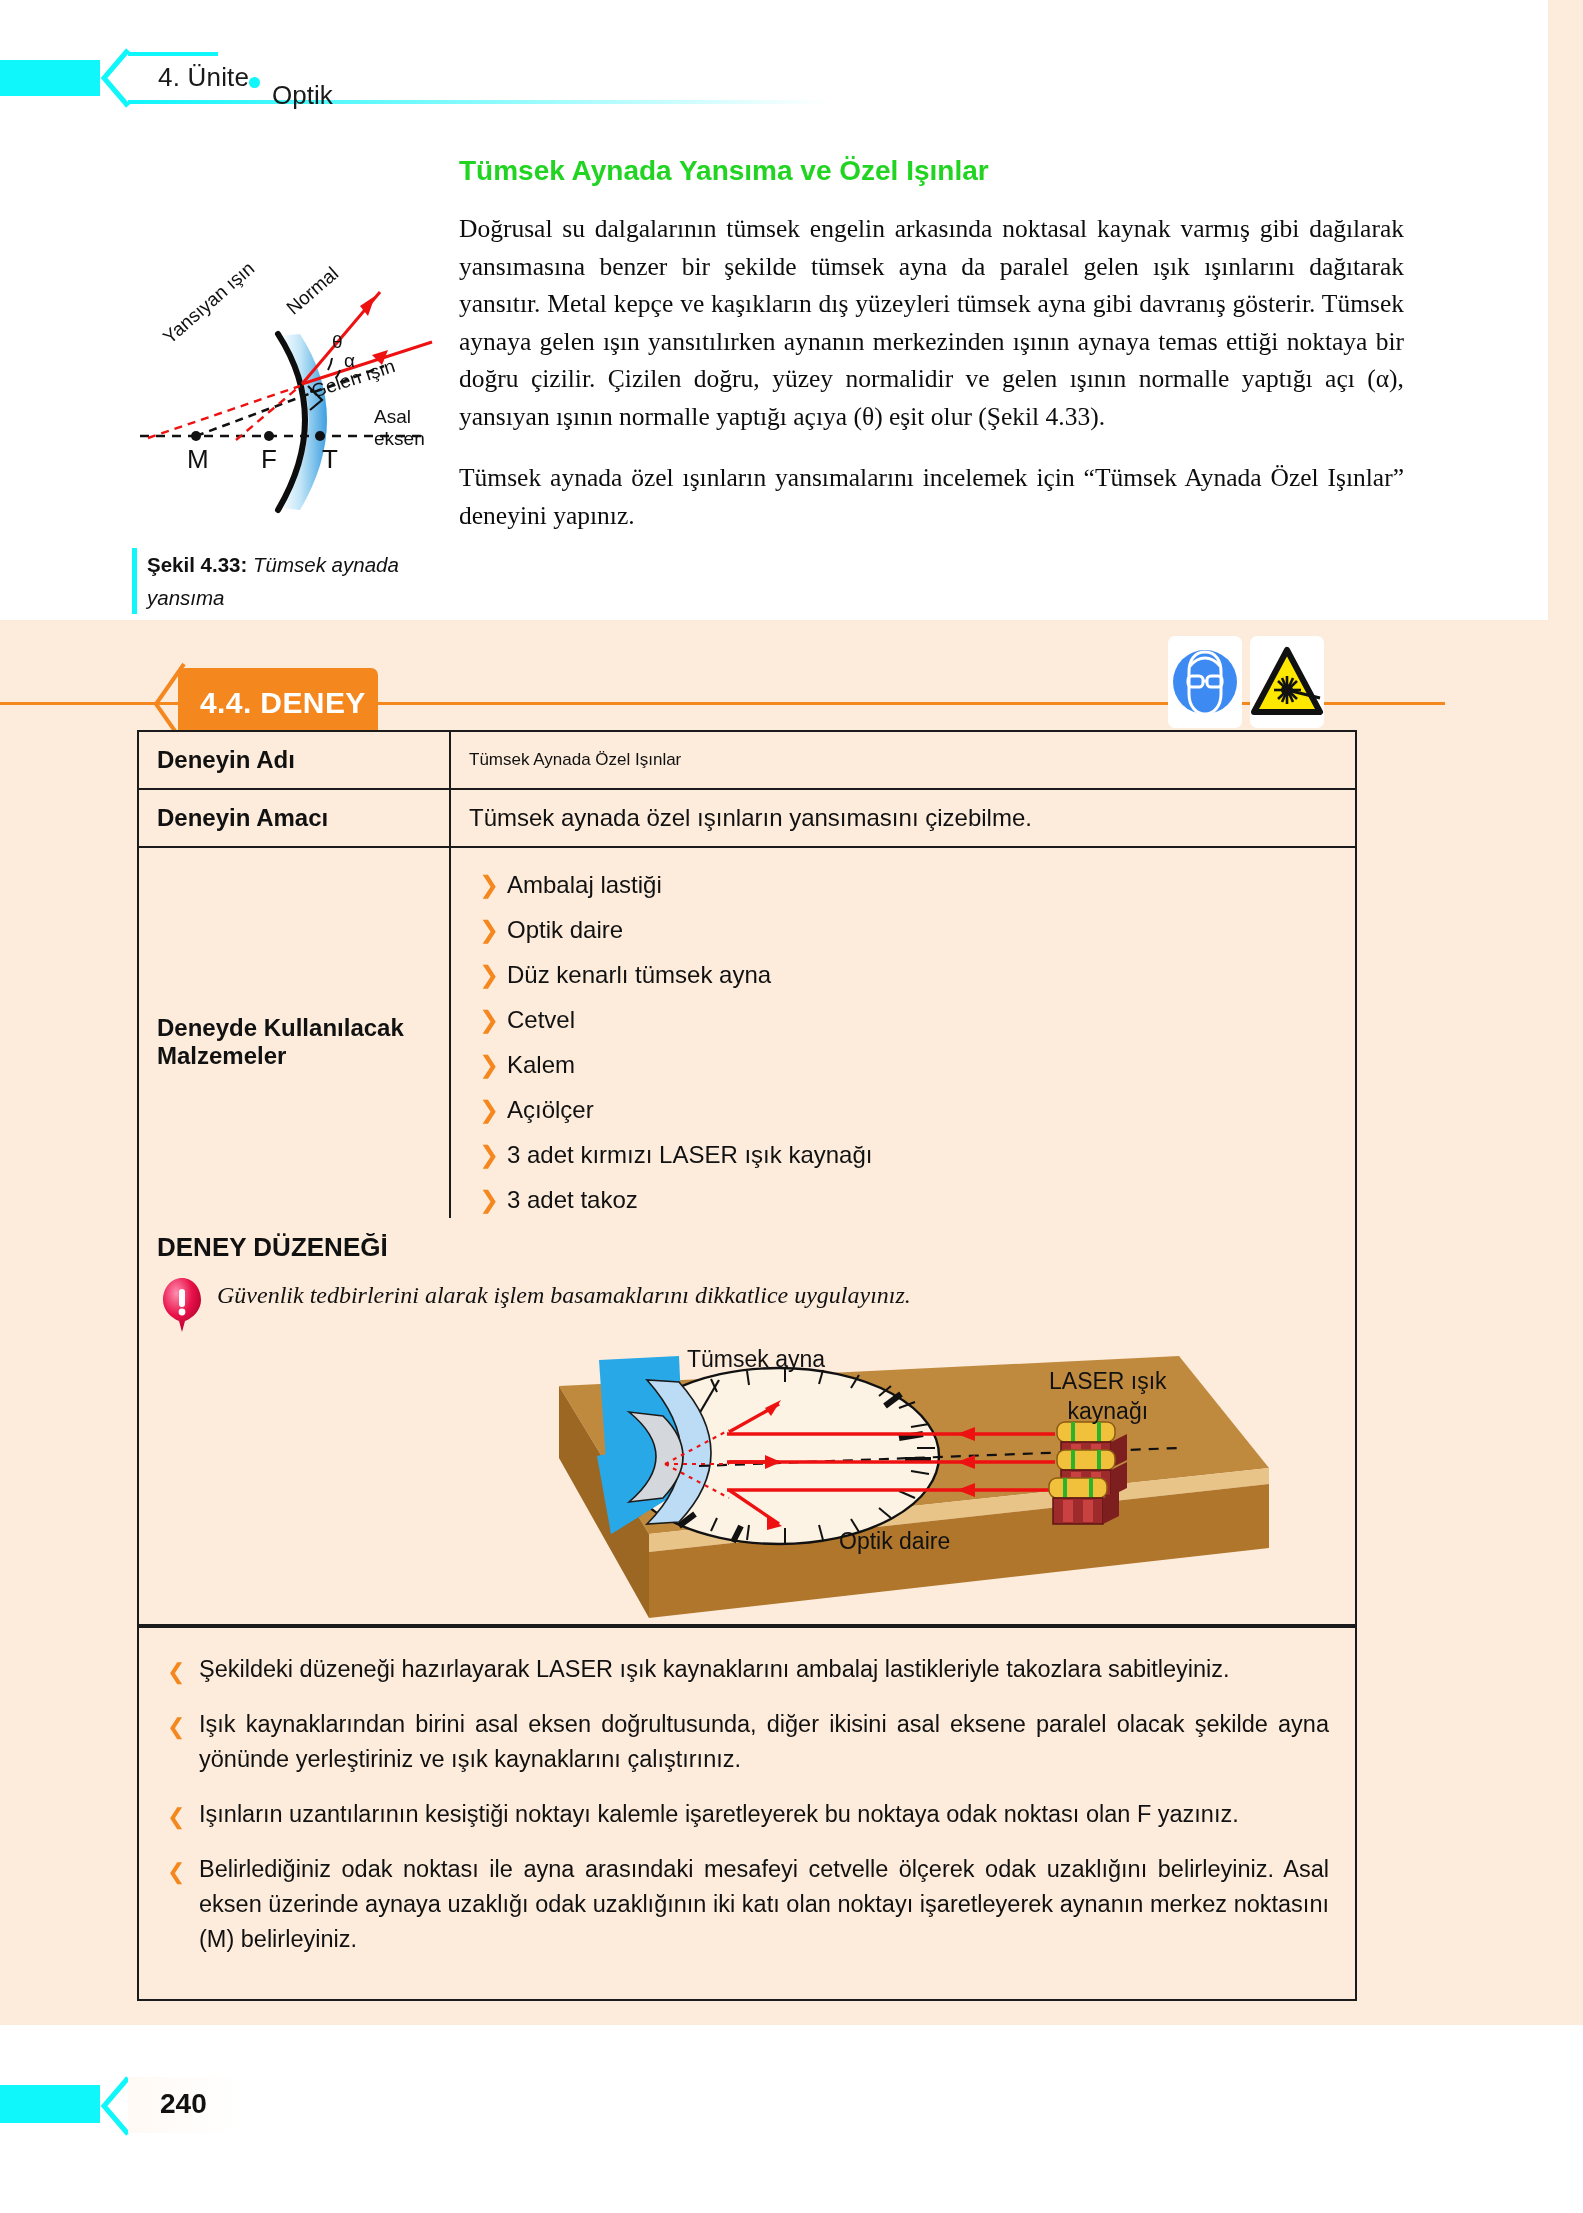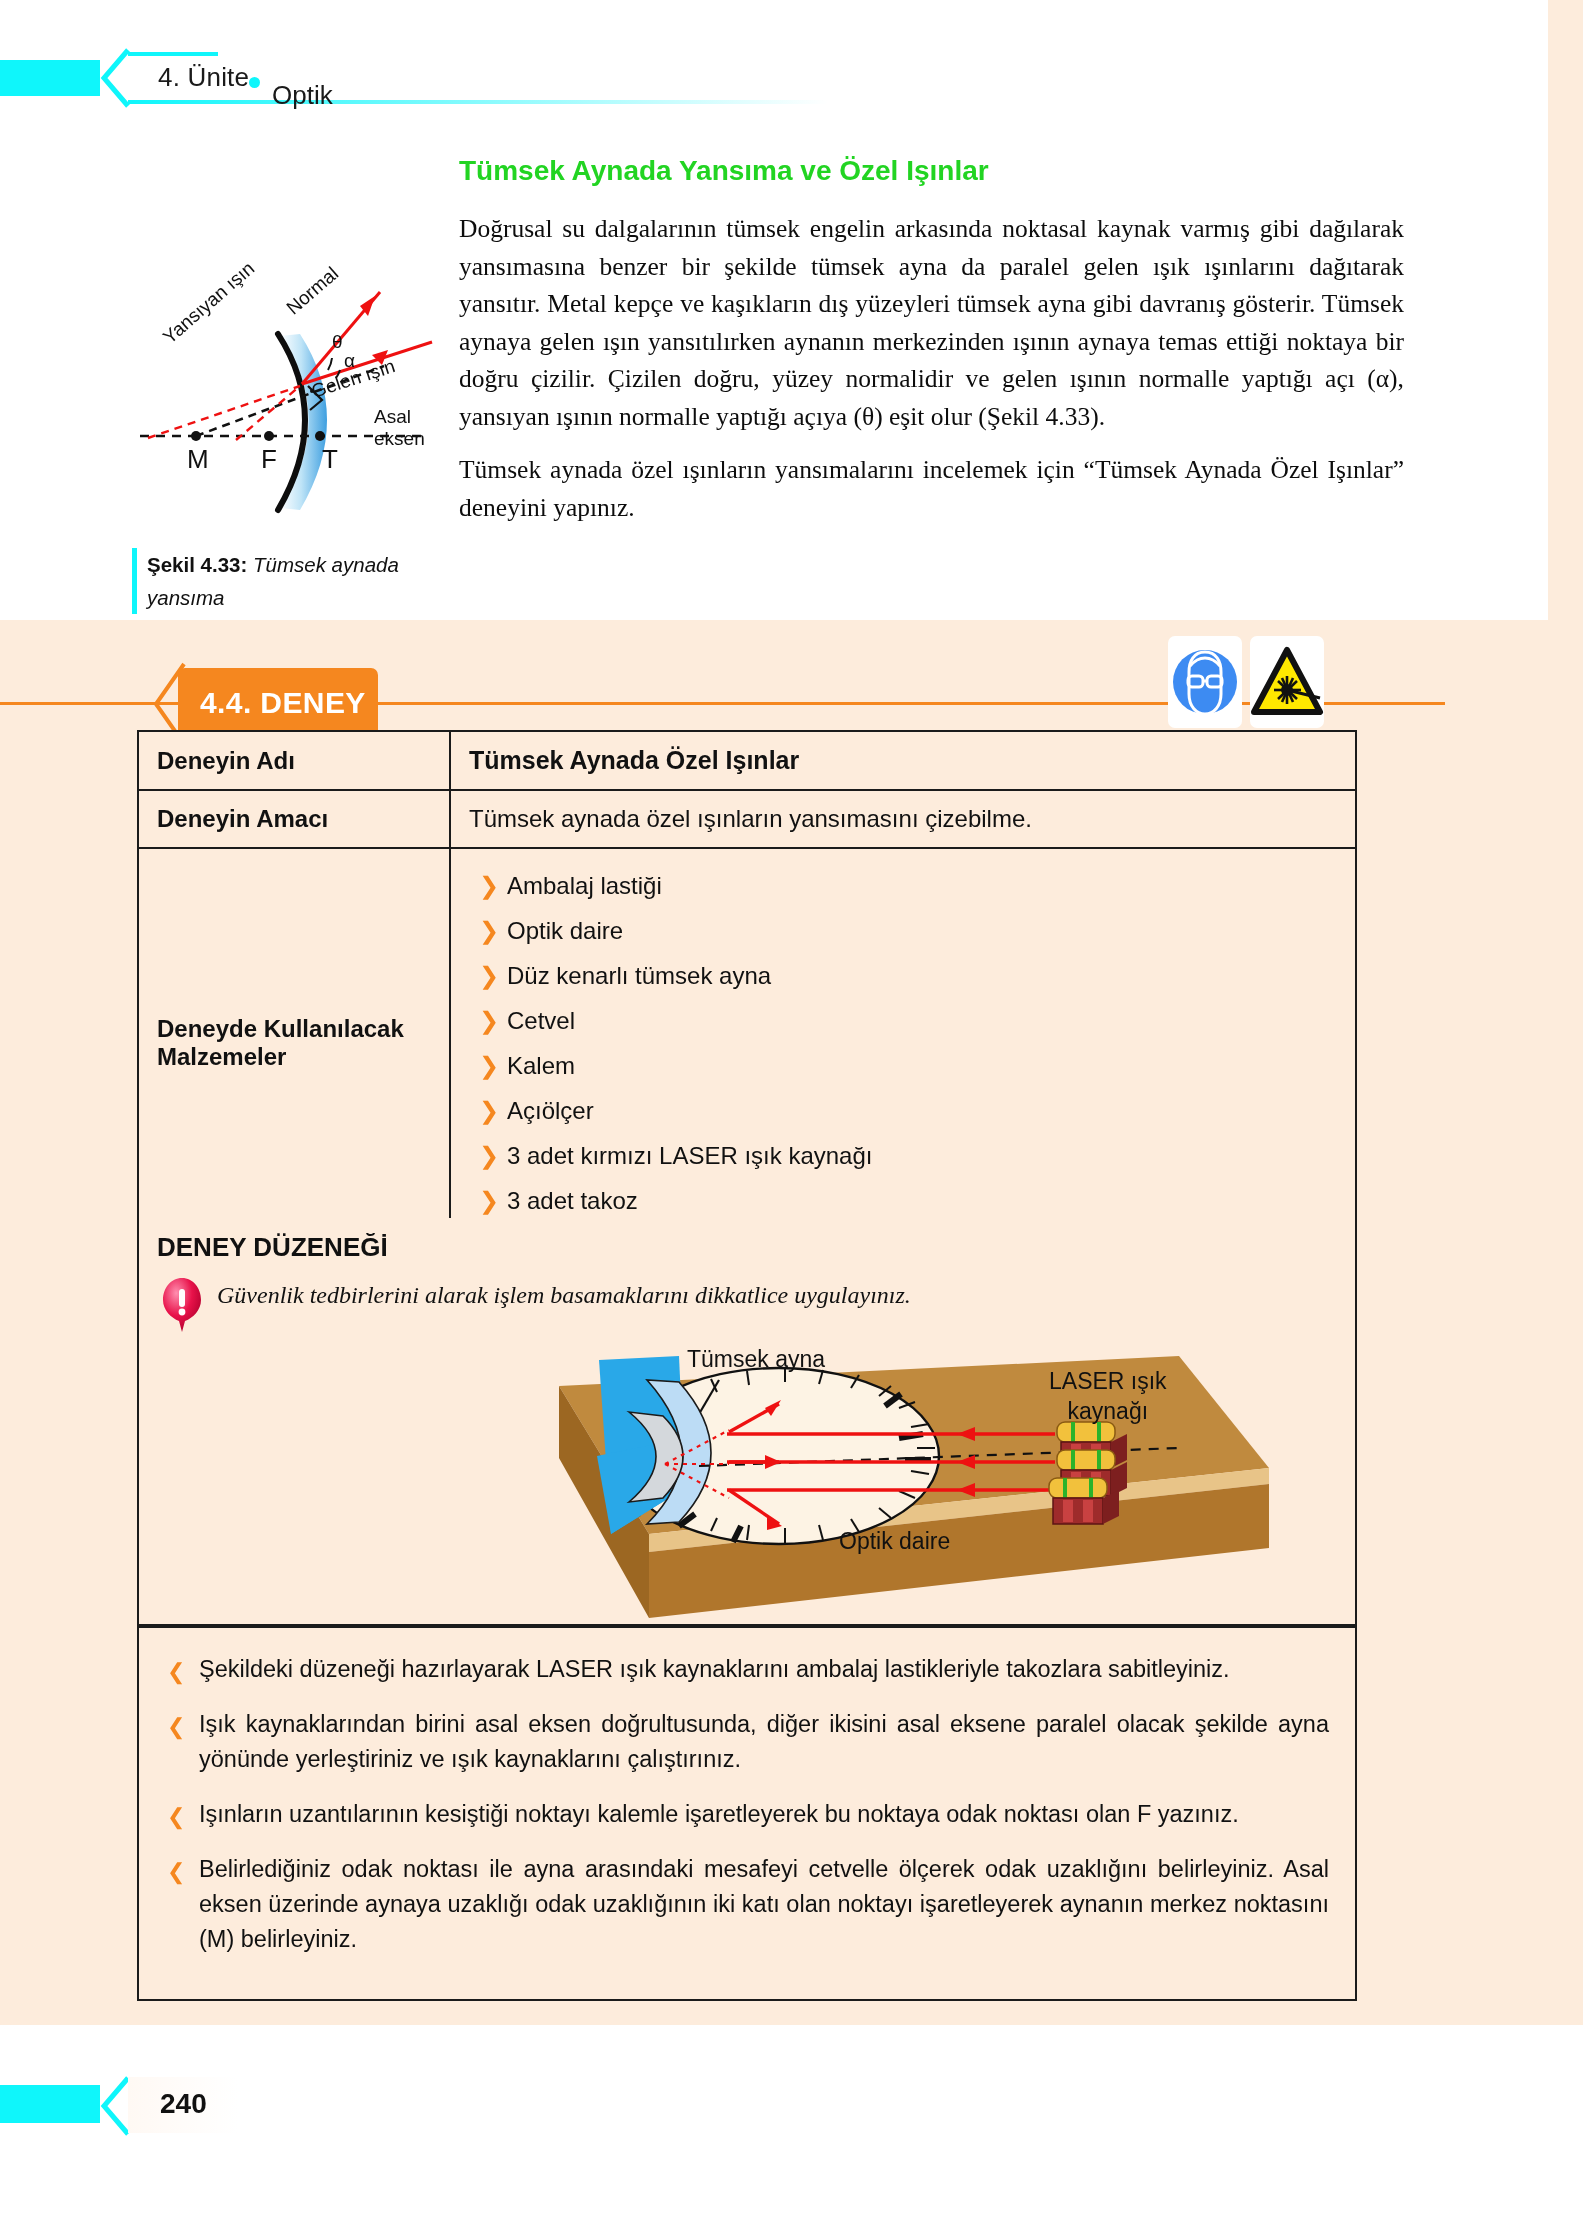--- a/index.html
+++ b/index.html
@@ -61,21 +61,21 @@
     position: absolute; left: 459px; top: 155px; width: 960px;
     font-size: 28px; font-weight: bold; color: #22d422;
     font-family: "Liberation Sans", sans-serif;
   }
   .body-col {
     position: absolute; left: 459px; top: 210px; width: 945px;
     font-family: "Liberation Serif", serif;
     font-size: 25.5px; line-height: 37.5px; color: #0d0d0d;
     text-align: justify;
   }
-  .body-col p { margin-bottom: 16px; text-align: justify; }
+  .body-col p { margin-bottom: 24px; text-align: justify; }
   .body-col p:last-child { margin-bottom: 0; }
 
   
   .figure { position: absolute; left: 132px; top: 258px; width: 320px; height: 300px; }
   .fig-caption {
     position: absolute; left: 132px; top: 548px; width: 310px;
     font-size: 20.5px; line-height: 33px; color: #111;
     border-left: 5px solid #0ff6fb; padding-left: 10px;
   }
   .fig-caption b { font-weight: bold; }
@@ -119,21 +119,21 @@
     position: absolute; left: 137px; top: 730px; width: 1220px;
     border-collapse: collapse; background: #fdecdc;
     font-family: "Liberation Sans", sans-serif;
   }
   table.dtable td {
     border: 2px solid #1b1b1b; padding: 14px 18px;
     font-size: 24px; color: #111; vertical-align: middle;
   }
   td.lbl { font-weight: bold; width: 312px; }
   td.val { font-weight: normal; }
-  td.val.big { font-weight: bold; font-size: 25px; }
+  td.val.big { font-weight: normal; font-size: 17px; }
   td.mat { padding: 16px 18px 20px 18px; }
   ul.matlist { list-style: none; }
   ul.matlist li {
     font-size: 24px; line-height: 45px; color: #111;
     position: relative; padding-left: 38px;
   }
   ul.matlist li .bul {
     position: absolute; left: 10px; top: 0; color: #f5871f; font-size: 24px;
   }
   td.lbl.mid { vertical-align: middle; }

